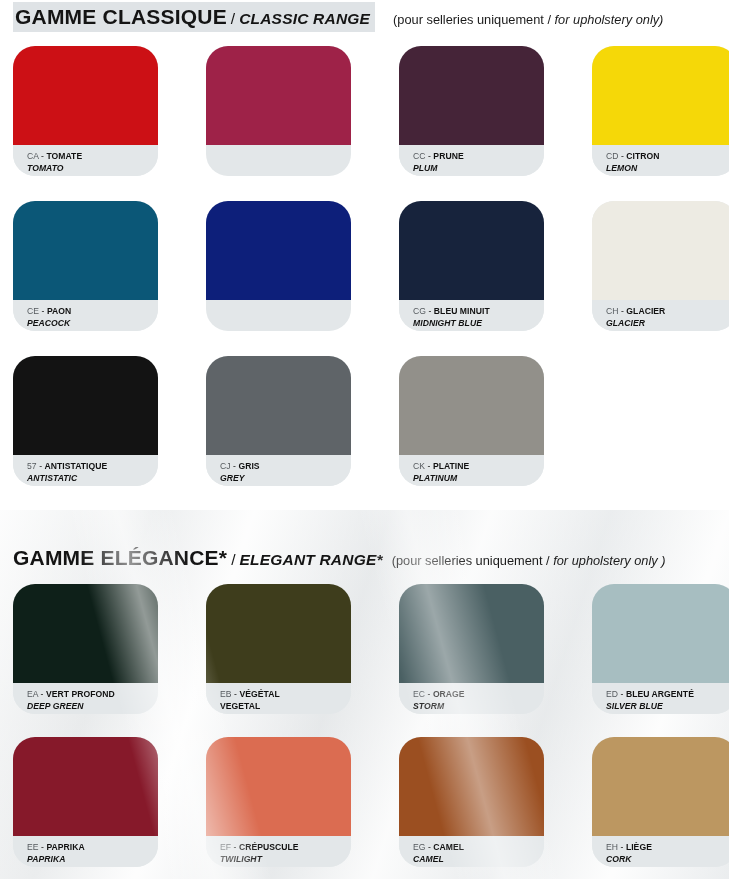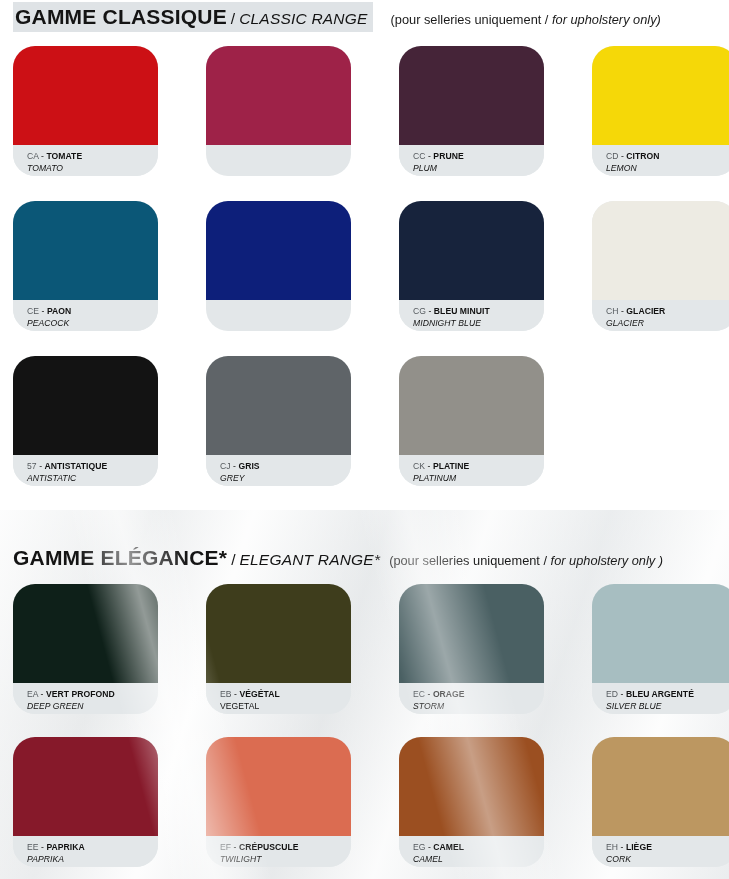--- a/index.html
+++ b/index.html
@@ -89,21 +89,21 @@
   }
   .hdr-sep {
     font-size: 15.5px;
     font-weight: normal;
     color: #141414;
     padding: 0 4px;
   }
   .hdr-en {
     font-size: 15.5px;
     font-style: italic;
-    font-weight: normal;
+    font-weight: bold;
     color: #141414;
     letter-spacing: 0.2px;
   }
   .hdr-note {
     font-size: 12.8px;
     color: #1a1a1a;
     margin-left: 18px;
     font-style: normal;
   }
   .section-elegant .hdr-note { margin-left: 7px; }
@@ -155,21 +155,21 @@
     color: #111111;
     white-space: nowrap;
     letter-spacing: 0.05px;
   }
   .lbl-code { font-weight: normal; color: #555a5e; }
   .lbl-name { font-weight: bold; color: #111111; }
   .lbl-en {
     font-size: 8.6px;
     line-height: 11px;
     font-style: italic;
-    font-weight: normal;
+    font-weight: bold;
     color: #111111;
     white-space: nowrap;
     letter-spacing: 0.05px;
     margin-top: 1px;
   }
   .lbl-en.noitalic { font-style: normal; }
 </style>
 </head>
 <body>
 

